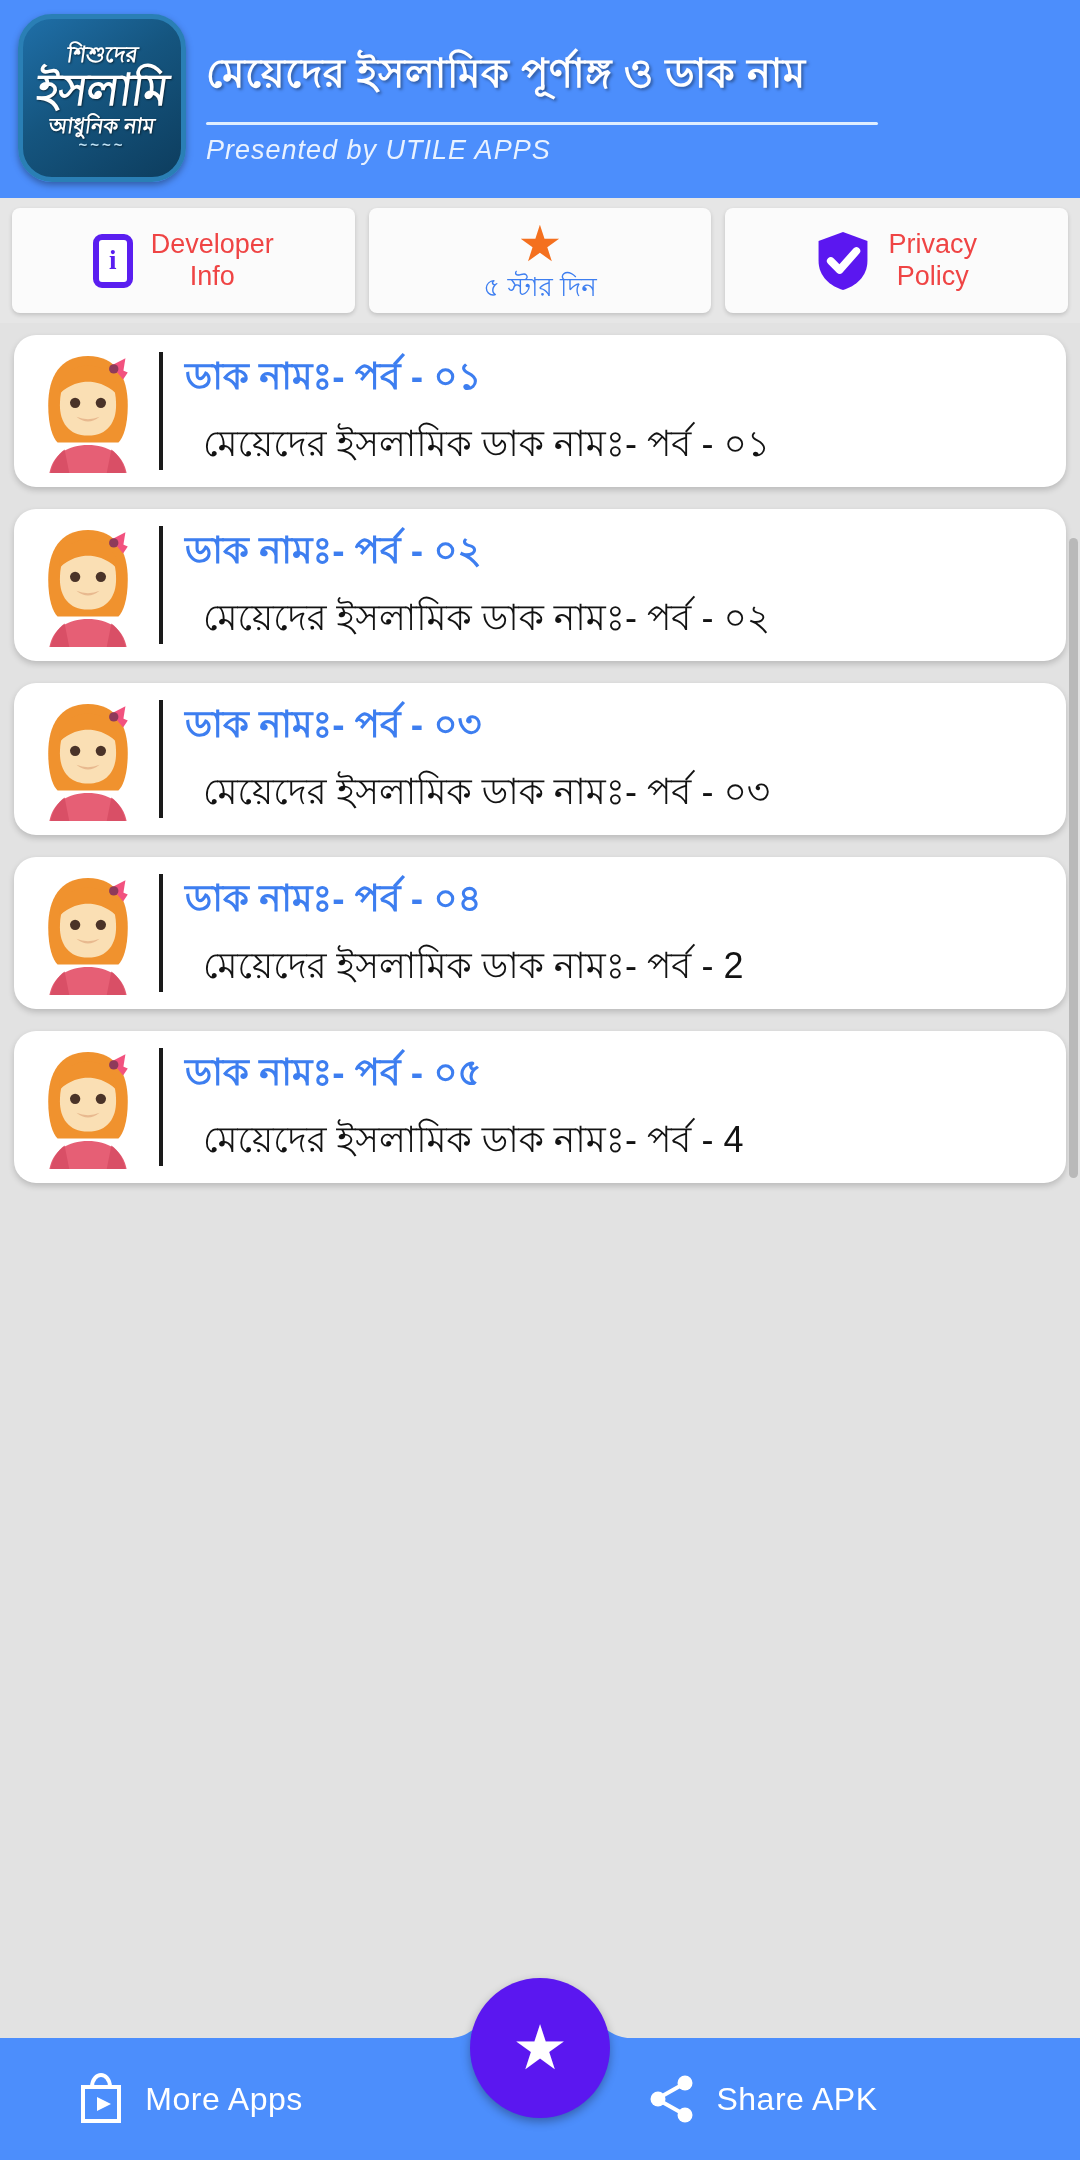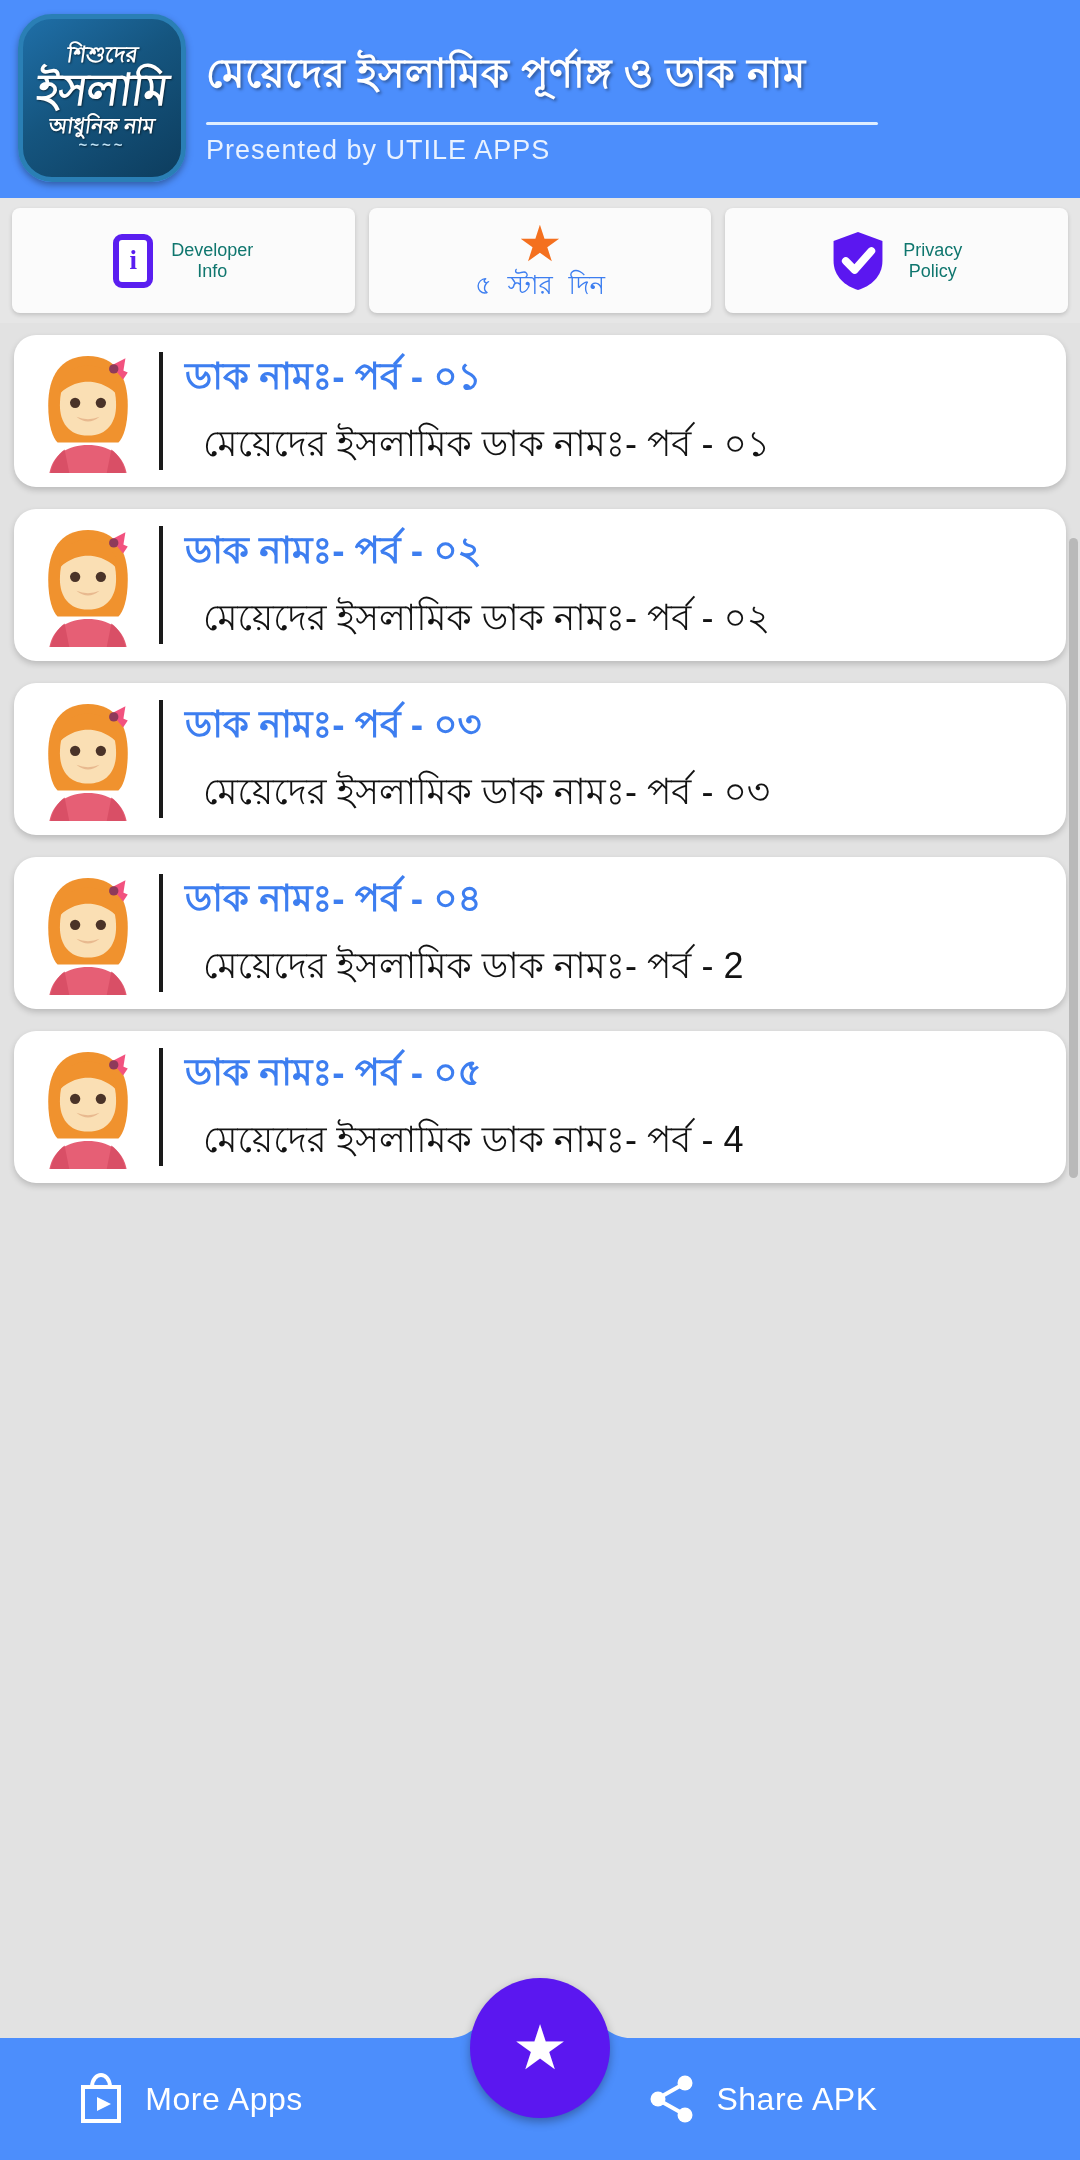--- a/index.html
+++ b/index.html
@@ -57,21 +57,21 @@
     font-weight:bold;
     letter-spacing:0.5px;
     text-shadow:2px 2px 3px rgba(0,0,0,.35);
     white-space:nowrap;
   }
   .header-rule {
     height:3px; background:#dfeeff; width:672px;
     margin-top:13px; margin-bottom:10px; border-radius:2px;
   }
   .header-sub {
-    font-size:27px; color:#e9f2ff; letter-spacing:1px;
+    font-size:27px; color:#e9f2ff; letter-spacing:1px;font-style:italic;
   }
 
   
   .topbar {
     flex:0 0 auto;
     height:125px;
     background:#e6e6e6;
     display:flex; align-items:center;
     padding:0 12px; gap:14px;
   }
@@ -80,23 +80,23 @@
     height:105px;
     background:#fbfbfb;
     border-radius:8px;
     box-shadow:0 2px 4px rgba(0,0,0,.16);
     display:flex; align-items:center; justify-content:center;
     gap:18px;
     cursor:pointer;
   }
   .topbtn.stacked { flex-direction:column; gap:4px; }
   .topbtn-label {
-    font-size:18px; color:#0f766e; text-align:center; line-height:1.15;
-  }
-  .topbtn-label.bn { color:#3d7ef0; font-size:26px;font-family:Liberation Mono, monospace; }
+    font-size:27px; color:#ef4444; text-align:center; line-height:1.15;
+  }
+  .topbtn-label.bn { color:#3d7ef0; font-size:26px; }
 
   .ic-info {
     width:40px; height:54px; border:6px solid #5a1ef0;
     border-radius:9px; background:#fff;
     display:flex; align-items:center; justify-content:center;
     color:#5a1ef0; font-size:27px; font-weight:bold; font-family:"Liberation Serif", serif;
   }
   .ic-star { font-size:50px; color:#f4701f; line-height:1; }
   .ic-shield { width:54px; height:60px; }
 

